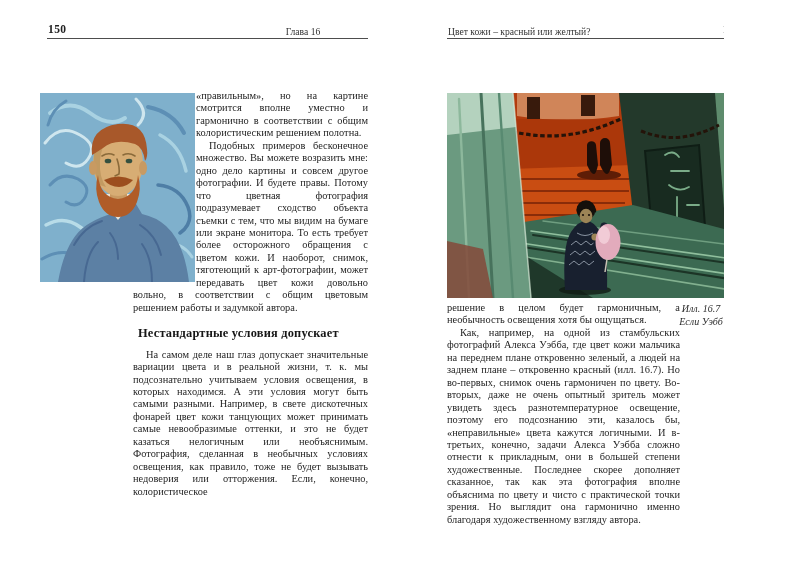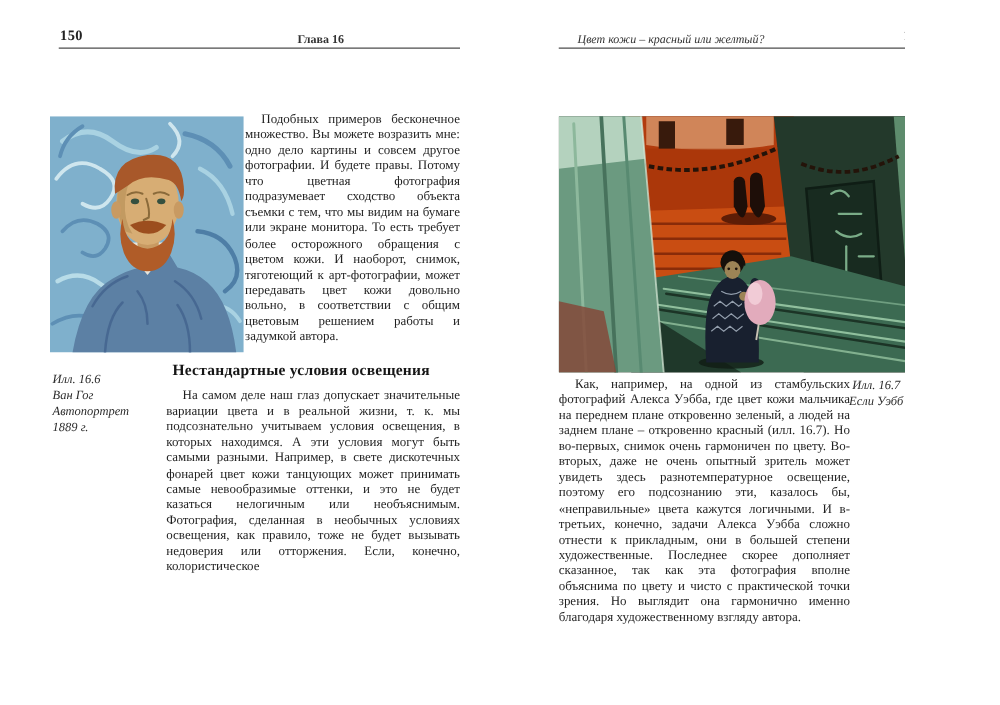--- a/index.html
+++ b/index.html
@@ -5,22 +5,22 @@
   html,body{margin:0;padding:0;background:#ffffff;}
   .spread{
     position:relative;width:724px;height:564px;background:#ffffff;overflow:hidden;
     font-family:"Liberation Serif","DejaVu Serif",serif;color:#1f1f1f;
   }
   
   .pgnum{position:absolute;top:23px;font-size:11.5px;font-weight:bold;letter-spacing:.4px;color:#222;}
   .pgnum.l{left:48px;}
   .pgnum.r{left:702px;width:60px;text-align:center;}
   .rhead{position:absolute;top:26px;font-size:9.6px;color:#333;}
-  .rhead.l{left:238px;width:130px;text-align:left;font-weight:bold;}
-  .rhead.r{left:462px;width:250px;text-align:left;font-style:italic;}
+  .rhead.l{left:238px;width:130px;text-align:center;}
+  .rhead.r{left:448px;width:250px;text-align:left;}
   .rule{position:absolute;top:38px;height:1px;background:#4d4d4d;}
   .rule.l{left:47px;width:321px;}
   .rule.r{left:447px;width:315px;}
   
   figure{margin:0;padding:0;position:absolute;}
   .fig-vangogh{left:40px;top:93px;width:155px;height:189px;}
   .fig-webb{left:447px;top:93px;width:315px;height:205px;}
   figure svg{display:block;width:100%;height:100%;}
   
   .caption{position:absolute;font-style:italic;font-size:10px;line-height:13px;color:#2b2b2b;}
@@ -80,31 +80,26 @@
       <ellipse cx="68" cy="68" rx="3.3" ry="2.3" fill="#35503f"></ellipse>
       <ellipse cx="89" cy="68" rx="3.3" ry="2.3" fill="#35503f"></ellipse>
       <g fill="none" stroke="#8a6a3a" stroke-width="1.6" stroke-linecap="round">
         <path d="M62,63 q6,-4 12,-1"></path>
         <path d="M83,62 q6,-3 12,1"></path>
         <path d="M77,66 q3,9 2,15 l-4,2"></path>
       </g>
     </svg>
   </figure>
 
-  <div class="caption l">
-    <div>Илл. 16.6</div>
-    <div>Ван Гог</div>
-    <div>Автопортрет</div>
-    <div>1889 г.</div>
-  </div>
 
   <div class="textcol left">
     <div class="img-spacer"></div>
+    <p class="noindent">«правильным», но на картине смотрится вполне уместно и гармонично в соответствии с общим колористическим решением полотна.</p>
     <p>Подобных примеров бесконечное множество. Вы можете возразить мне: одно дело картины и совсем другое фотографии. И будете правы. Потому что цветная фотография подразумевает сходство объекта съемки с тем, что мы видим на бумаге или экране монитора. То есть требует более осторожного обращения с цветом кожи. И наоборот, снимок, тяготеющий к арт-фотографии, может передавать цвет кожи довольно вольно, в соответствии с общим цветовым решением работы и задумкой автора.</p>
-    <h2 class="subhead">Нестандартные условия освещения</h2>
+    <h2 class="subhead">Нестандартные условия допускает</h2>
     <p>На самом деле наш глаз допускает значительные вариации цвета и в реальной жизни, т. к. мы подсознательно учитываем условия освещения, в которых находимся. А эти условия могут быть самыми разными. Например, в свете дискотечных фонарей цвет кожи танцующих может принимать самые невообразимые оттенки, и это не будет казаться нелогичным или необъяснимым. Фотография, сделанная в необычных условиях освещения, как правило, тоже не будет вызывать недоверия или отторжения. Если, конечно, колористическое</p>
   </div>
 
   <div class="rhead r">Цвет кожи – красный или желтый?</div>
   <div class="pgnum r">151</div>
   <div class="rule r"></div>
 
   <figure class="fig-webb" aria-label="Фотография Алекса Уэбба: мальчик со сладкой ватой на стамбульской улице">
     <svg viewBox="0 0 315 205" preserveAspectRatio="none">
       <rect width="315" height="205" fill="#1c120c"></rect>
@@ -188,16 +183,17 @@
       <path d="M160,166 l-2,13" stroke="#c9c2b4" stroke-width="1.5"></path>
     </svg>
   </figure>
 
   <div class="caption r">
     <div>Илл. 16.7</div>
     <div>Если Уэбб</div>
   </div>
 
   <div class="textcol right">
+    <p class="noindent">решение в целом будет гармоничным, а необычность освещения хотя бы ощущаться.</p>
     <p>Как, например, на одной из стамбульских фотографий Алекса Уэбба, где цвет кожи мальчика на переднем плане откровенно зеленый, а людей на заднем плане – откровенно красный (илл. 16.7). Но во-первых, снимок очень гармоничен по цвету. Во-вторых, даже не очень опытный зритель может увидеть здесь разнотемпературное освещение, поэтому его подсознанию эти, казалось бы, «неправильные» цвета кажутся логичными. И в-третьих, конечно, задачи Алекса Уэбба сложно отнести к прикладным, они в большей степени художественные. Последнее скорее дополняет сказанное, так как эта фотография вполне объяснима по цвету и чисто с практической точки зрения. Но выглядит она гармонично именно благодаря художественному взгляду автора.</p>
   </div>
 
 </div>
 
 </body></html>

